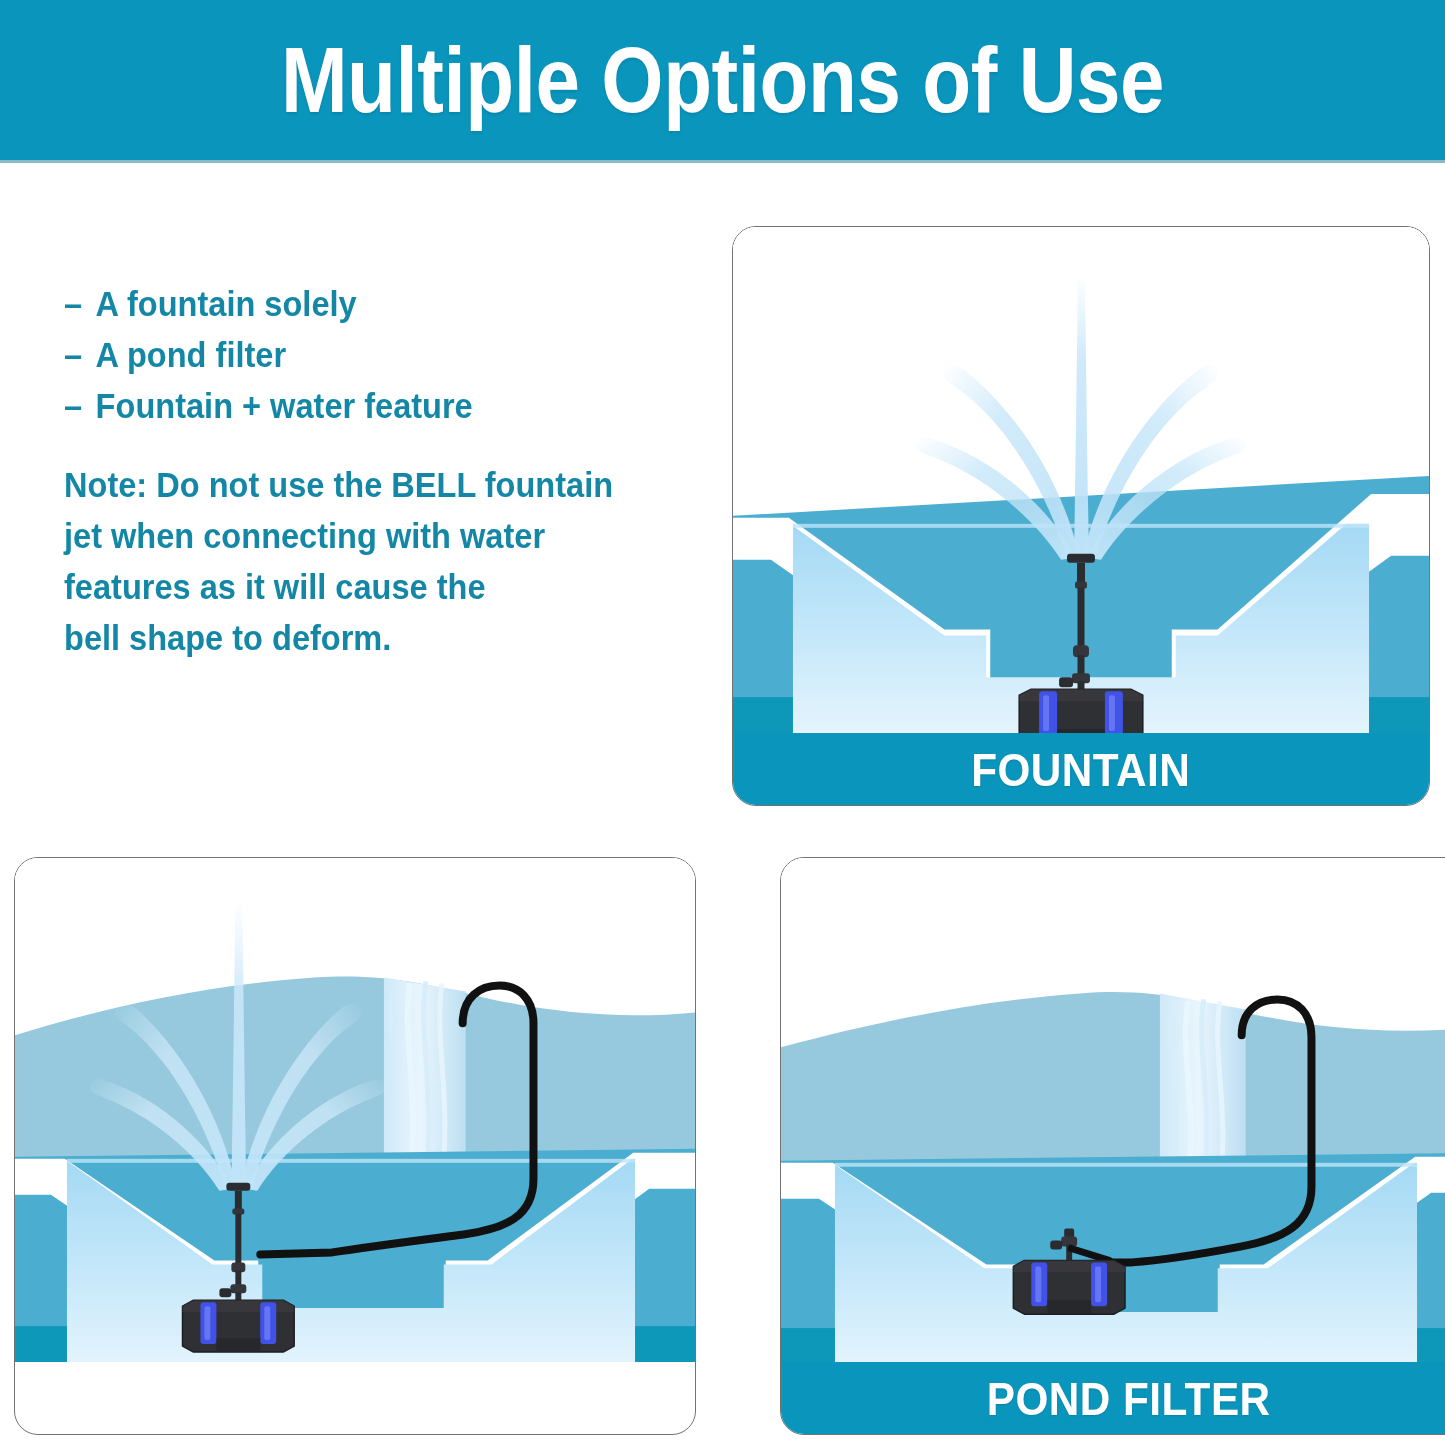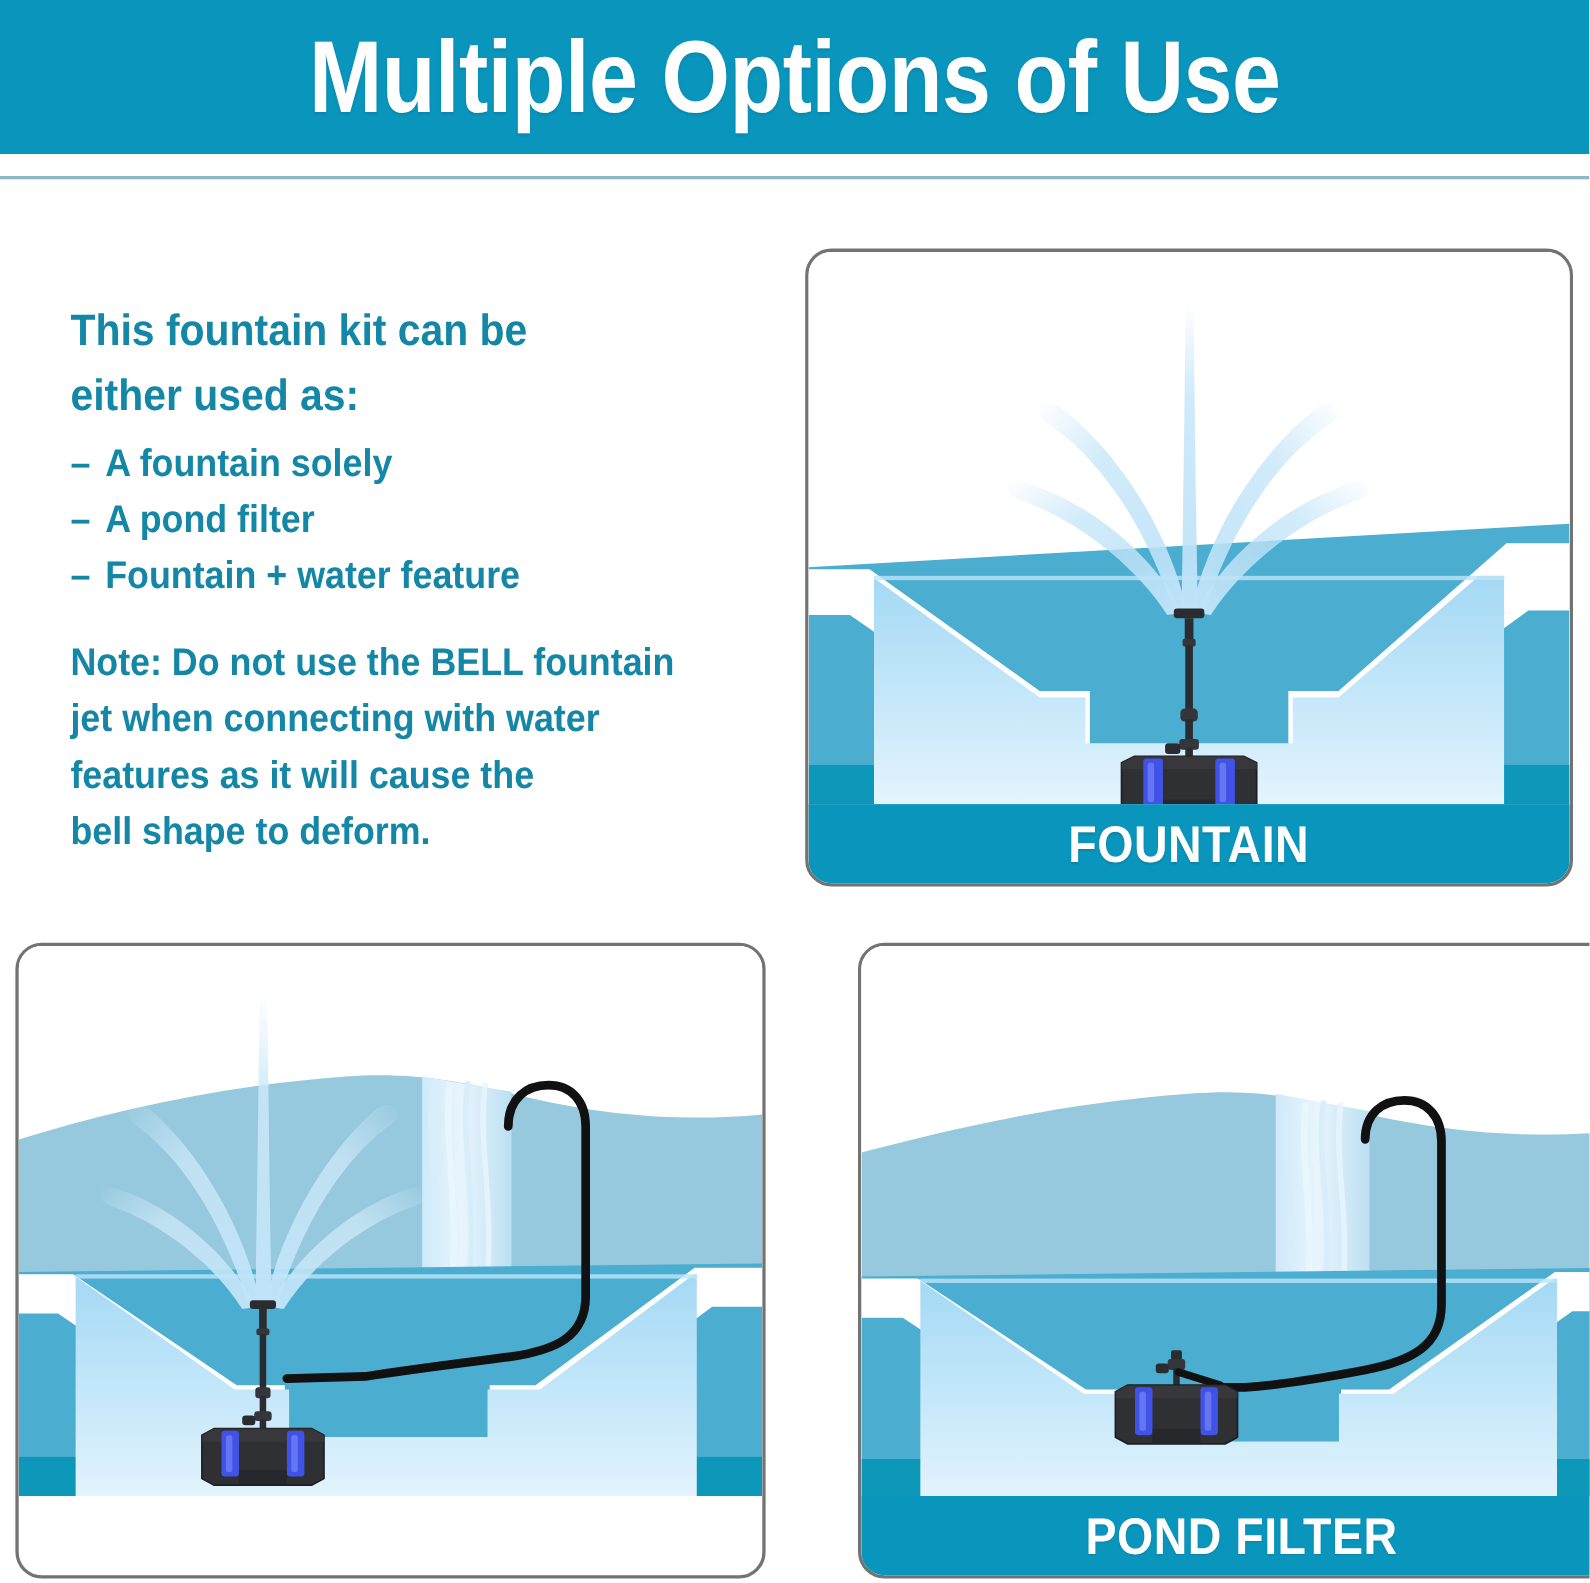--- a/index.html
+++ b/index.html
@@ -15,21 +15,21 @@
     position: relative;
     width: 1445px;
     height: 1439px;
     background: #ffffff;
   }
 
   
   #header-band {
     position: absolute;
     left: 0; top: 0;
-    width: 1445px; height: 140px;
+    width: 1445px; height: 160px;
     background: #0a95bc;
     display: flex;
     align-items: center;
     justify-content: center;
   }
   #header-title {
     color: #ffffff;
     font-size: 93px;
     font-weight: bold;
     letter-spacing: -0.5px;
@@ -87,21 +87,21 @@
     line-height: 51px;
     transform: scaleX(0.93);
     transform-origin: left center;
     white-space: nowrap;
   }
 
   
   .card {
     position: absolute;
     background: #ffffff;
-    border: 3px solid #737373;
+    border: 1px solid #737373;
     border-radius: 24px;
     overflow: hidden;
   }
   #card-fountain   { left: 732px; top: 226px;  width: 698px;  height: 580px; }
   #card-features   { left: 14px;  top: 857px;  width: 682px;  height: 578px; }
   #card-filter     { left: 732px; top: 857px;  width: 698px;  height: 578px; margin-left: 48px; }
 
   .scene {
     position: absolute;
     left: 0; top: 0;
@@ -140,24 +140,20 @@
 
 <div id="page">
 
   <div id="header-band">
     <div id="header-title">Multiple Options of Use</div>
   </div>
   <div id="header-rule"></div>
 
   <div id="text-panel">
 
-    <div>
-      <div class="intro-line">This fountain kit can be</div>
-      <div class="intro-line">either used as:</div>
-    </div>
 
     <div id="bullets">
       <div class="bullet-row">
         <span class="bullet-dash">–</span>
         <span>A fountain solely</span>
       </div>
       <div class="bullet-row">
         <span class="bullet-dash">–</span>
         <span>A pond filter</span>
       </div>

